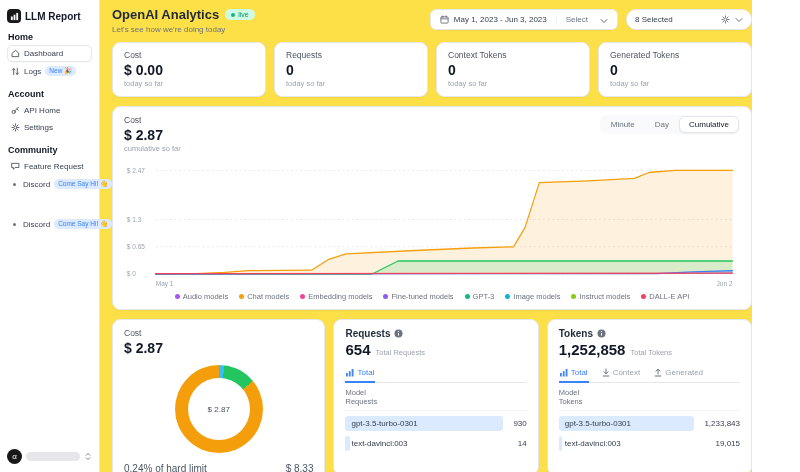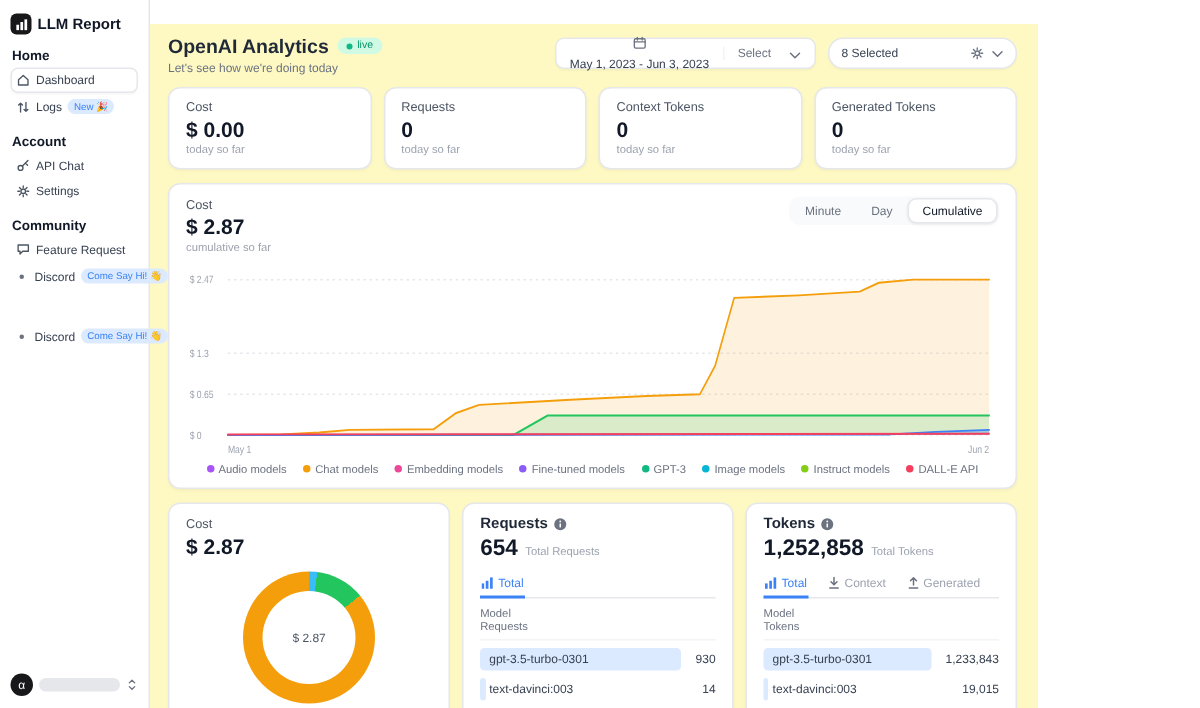--- a/index.html
+++ b/index.html
@@ -1,18 +1,18 @@
 <!DOCTYPE html>
 <html><head>
 <meta charset="utf-8">
 <style>
   * { margin:0; padding:0; box-sizing:border-box; }
   html,body { width:800px; height:472px; overflow:hidden; background:#fff;
     font-family:"Liberation Sans", sans-serif; color:#111827; }
-  .app { display:flex; width:692px; height:472px; }
+  .app { display:flex; width:752px; height:472px; }
 
   
   .sidebar { width:100px; flex:0 0 100px; background:#fff; border-right:1px solid #e5e7eb;
     padding:9px 7px; position:relative; }
   .logo-row { display:flex; align-items:center; gap:4px; margin-bottom:6px; cursor:pointer; }
   .logo-box { width:14px; height:14px; background:#18181b; border-radius:4px;
     display:flex; align-items:center; justify-content:center; }
   .logo-text { font-size:10px; font-weight:700; color:#111827; white-space:nowrap; }
   .nav-section { font-size:9px; font-weight:700; color:#111827; margin:9px 1px 3px; }
   .nav-item { display:flex; align-items:center; gap:4px; font-size:8px; color:#374151;
@@ -22,32 +22,32 @@
   .pill { background:#dbeafe; color:#3b82f6; font-size:6.5px; padding:1px 4px;
     border-radius:999px; white-space:nowrap; }
   .bullet { width:3px; height:3px; border-radius:50%; background:#6b7280; margin:0 3px 0 2px; flex:0 0 auto; }
   .spaced { margin-top:22px; }
   .profile { position:absolute; left:7px; right:7px; bottom:8px; display:flex; align-items:center; gap:4px; cursor:pointer; }
   .avatar { width:15px; height:15px; border-radius:50%; background:#18181b; color:#fff;
     font-size:8px; display:flex; align-items:center; justify-content:center; }
   .skeleton { flex:1; height:9px; border-radius:5px; background:#e5e7eb; }
 
   
-  .main { flex:1; background:#fef9c3; padding:7px 14px 0 12px; overflow:hidden;margin-top:16px; }
+  .main { flex:1; background:#fde047; padding:7px 0 0 12px; overflow:hidden; }
   .page-header { display:flex; justify-content:space-between; align-items:flex-start; margin-bottom:8px; }
   .title-row { display:flex; align-items:center; gap:6px; }
   .page-title { font-size:13px; font-weight:700; color:#1f2937; }
   .live-badge { display:flex; align-items:center; gap:3px; background:#d1fae5; color:#059669;
     font-size:7px; padding:2px 6px; border-radius:999px; }
   .live-dot { width:4px; height:4px; border-radius:50%; background:#10b981; }
   .subtitle { font-size:8px; color:#6b7280; margin-top:3px; }
   .header-controls { display:flex; gap:8px; align-items:center; margin-top:2px; }
   .control-box { background:#fff; border:1px solid #e5e7eb; border-radius:6px; height:21px;
     display:flex; align-items:center; font-size:8px; color:#374151; box-shadow:0 1px 1px rgba(0,0,0,.03); }
-  .date-part { display:flex; align-items:center; gap:5px; padding:0 9px; cursor:pointer;flex-direction:column; }
+  .date-part { display:flex; align-items:center; gap:5px; padding:0 9px; cursor:pointer; }
   .select-part { display:flex; align-items:flex-end; gap:12px; padding:0 9px; border-left:1px solid #f3f4f6;
     color:#6b7280; cursor:pointer; }
   .models-box { width:126px; justify-content:space-between; padding:0 8px; cursor:pointer;border-radius:10px; }
   .models-right { display:flex; align-items:center; gap:5px; }
 
   .card { background:#fff; border:1px solid #e5e7eb; border-radius:8px; box-shadow:0 1px 2px rgba(0,0,0,.04); }
 
   .stats-row { display:grid; grid-template-columns:repeat(4,1fr); gap:8px; margin-bottom:9px; }
   .stat-card { padding:7px 11px 8px; }
   .metric-label { font-size:8.5px; color:#4b5563; }
@@ -126,21 +126,21 @@
       <span>Logs</span>
       <span class="pill">New 🎉</span>
     </div>
 
     <div class="nav-section">Account</div>
     <div class="nav-item">
       <svg width="9" height="9" viewBox="0 0 10 10" class="icon-dark">
           <circle cx="3" cy="6.6" r="1.8"></circle>
           <path d="M4.4 5.2 L8.5 1.1 M6.6 3 L8.2 4.6"></path>
         </svg>
-      <span>API Chat</span>
+      <span>API Home</span>
     </div>
     <div class="nav-item">
       <svg width="9" height="9" viewBox="0 0 10 10" class="icon-dark">
           <circle cx="5" cy="5" r="1.7"></circle>
           <path d="M5 1v1.3 M5 7.7V9 M1 5h1.3 M7.7 5H9 M2.2 2.2l.9.9 M6.9 6.9l.9.9 M7.8 2.2l-.9.9 M3.1 6.9l-.9.9"></path>
         </svg>
       <span>Settings</span>
     </div>
 
     <div class="nav-section">Community</div>

